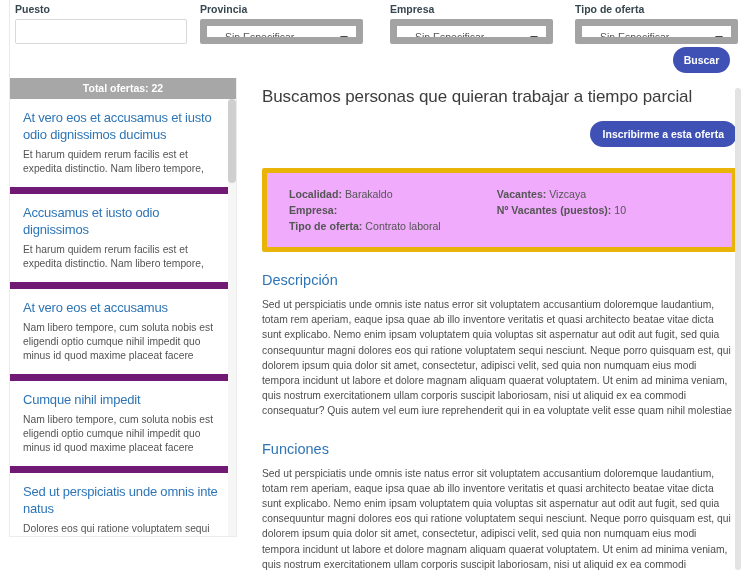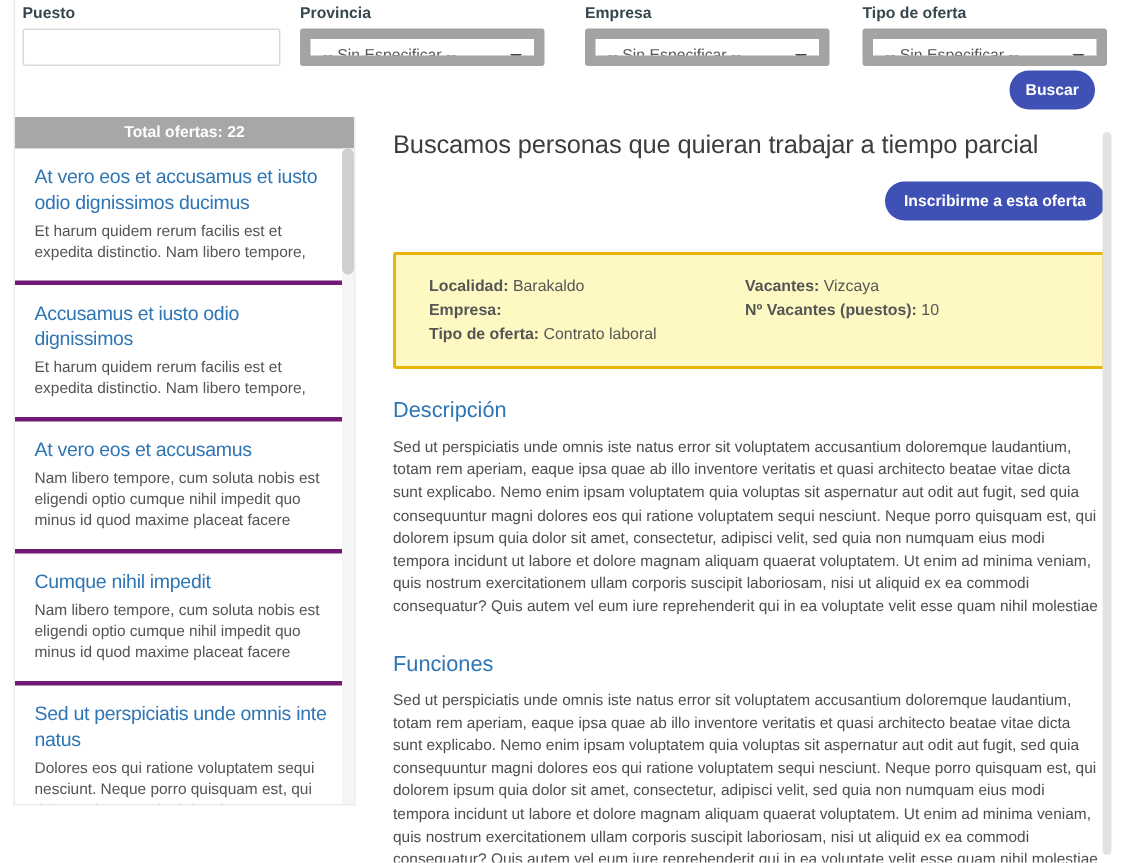--- a/index.html
+++ b/index.html
@@ -21,32 +21,32 @@
     border-left:4px solid transparent; border-right:4px solid transparent; border-top:5px solid #444; }
   .btn { background:#3f51b5; color:#fff; font-weight:bold; border:none; border-radius:13px;
     font-size:10.5px; cursor:pointer; font-family:"Liberation Sans",sans-serif; }
   .buscar { position:absolute; right:12px; top:47px; width:57px; height:26px; }
 
   
   .sidebar { position:absolute; left:9px; top:78px; width:228px; height:459px;
     background:#fff; border:1px solid #ececec; border-top:none; overflow:hidden; }
   .sidebar-header { height:21px; background:#a7a7a7; color:#fff; font-size:10.5px; font-weight:bold;
     text-align:center; line-height:21px; }
-  .offer-item { padding:10px 12px 11px 13px; border-bottom:3px solid #701a75; cursor:pointer; }
+  .offer-item { padding:10px 12px 11px 13px; border-bottom:7px solid #701a75; cursor:pointer; }
   .offer-title { color:#2e75b6; font-size:13px; line-height:17px; letter-spacing:-0.2px; }
   .offer-excerpt { color:#545454; font-size:10.3px; line-height:14px; margin-top:5px; }
   .sb-track { position:absolute; right:0; top:21px; bottom:0; width:8px; background:#f6f6f6; }
   .sb-thumb { position:absolute; right:0; top:21px; width:8px; height:84px; background:#cfcfcf; border-radius:4px; }
 
   
   .main { position:absolute; left:262px; top:85px; width:475px; }
   .offer-h1 { color:#3d3d3d; font-size:17px; font-weight:400; line-height:23px; letter-spacing:-0.1px; }
   .apply-row { text-align:right; margin-top:13px; }
   .apply { padding:7px 13px; font-size:10.5px; }
-  .details-box { margin-top:21px; border:2px solid #eab308; border-radius:2px; background:#fef9c3;
+  .details-box { margin-top:21px; border:5px solid #eab308; border-radius:2px; background:#f0abfc;
     padding:13px 10px 13px 22px; display:grid; grid-template-columns:48% 52%; }
   .d-row { font-size:10.6px; line-height:16px; color:#555; }
   .d-label { font-weight:bold; }
   .section-h { color:#2e75b6; font-size:14.5px; font-weight:400; margin:22px 0 9px 0; }
   .section-h.first { margin-top:20px; }
   .para { font-size:10.3px; line-height:15.2px; color:#4e4e4e; width:473px; }
 
   
   .main-scroll { position:absolute; left:735px; top:88px; width:6px; height:482px;
     background:#e3e3e3; border-radius:3px; }

